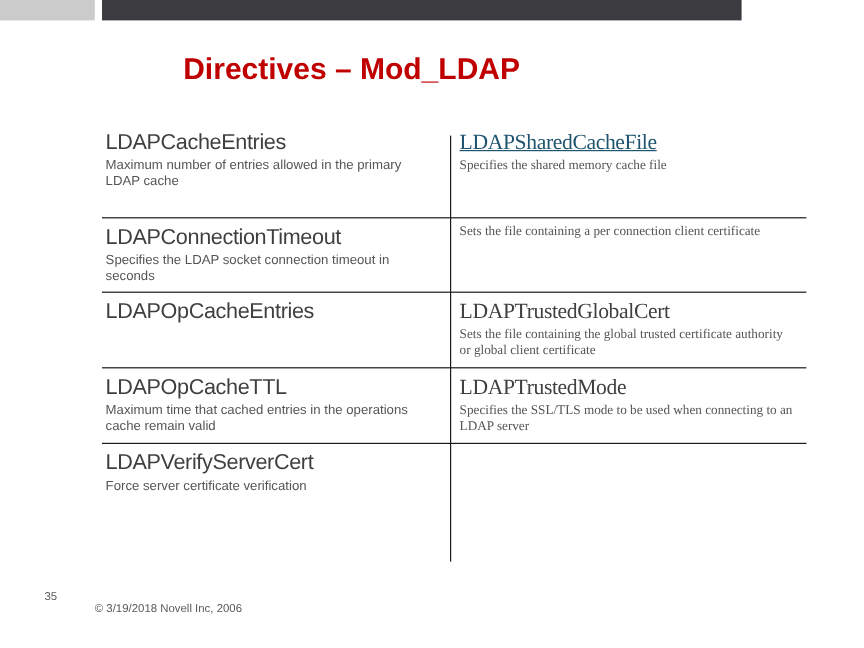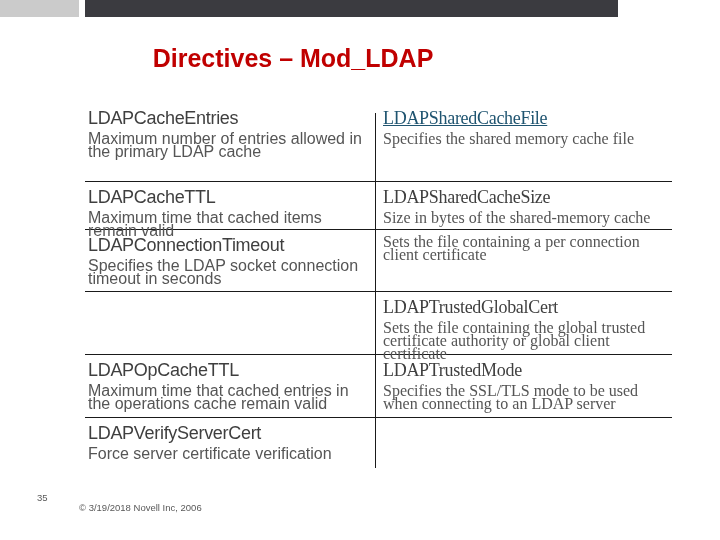--- a/index.html
+++ b/index.html
@@ -60,21 +60,21 @@
     letter-spacing:-0.3px;
     margin-bottom:3px;
     white-space:nowrap;
   }
   .dir-name.link{
     color:var(--link_blue);
     text-decoration:underline;
     cursor:pointer;
   }
   .dir-desc{
-    font-size:16px;
+    font-size:11px;
     line-height:13px;
     color:var(--desc_gray);
     max-width:280px;
   }
   .slide-number{
     position:absolute;left:37px;top:492px;
     font-size:9.5px;color:var(--footer_gray);
   }
   .copyright{
     position:absolute;left:79px;top:502px;
@@ -94,41 +94,32 @@
 <div class="t-row sep" style="height: 79px;">
       <div class="t-cell left">
         <div class="dir-name">LDAPCacheEntries</div>
         <div class="dir-desc">Maximum number of entries allowed in the primary LDAP cache</div>
       </div>
       <div class="t-cell right">
         <div class="dir-name link">LDAPSharedCacheFile</div>
         <div class="dir-desc">Specifies the shared memory cache file</div>
       </div>
     </div>
-    <div class="t-row sep" style="height: 48px;">
-      <div class="t-cell left">
-        <div class="dir-name">LDAPCacheTTL</div>
-        <div class="dir-desc">Maximum time that cached items remain valid</div>
-      </div>
-      <div class="t-cell right">
-        <div class="dir-name">LDAPSharedCacheSize</div>
-        <div class="dir-desc">Size in bytes of the shared-memory cache</div>
-      </div>
-    </div>
     <div class="t-row sep" style="height: 62px;">
       <div class="t-cell left">
         <div class="dir-name">LDAPConnectionTimeout</div>
         <div class="dir-desc">Specifies the LDAP socket connection timeout in seconds</div>
       </div>
       <div class="t-cell right">
         <div class="dir-desc">Sets the file containing a per connection client certificate</div>
       </div>
     </div>
     <div class="t-row sep" style="height: 63px;">
       <div class="t-cell left">
+        <div class="dir-name">LDAPOpCacheEntries</div>
       </div>
       <div class="t-cell right">
         <div class="dir-name">LDAPTrustedGlobalCert</div>
         <div class="dir-desc">Sets the file containing the global trusted certificate authority or global client certificate</div>
       </div>
     </div>
     <div class="t-row sep" style="height: 63px;">
       <div class="t-cell left">
         <div class="dir-name">LDAPOpCacheTTL</div>
         <div class="dir-desc">Maximum time that cached entries in the operations cache remain valid</div>

